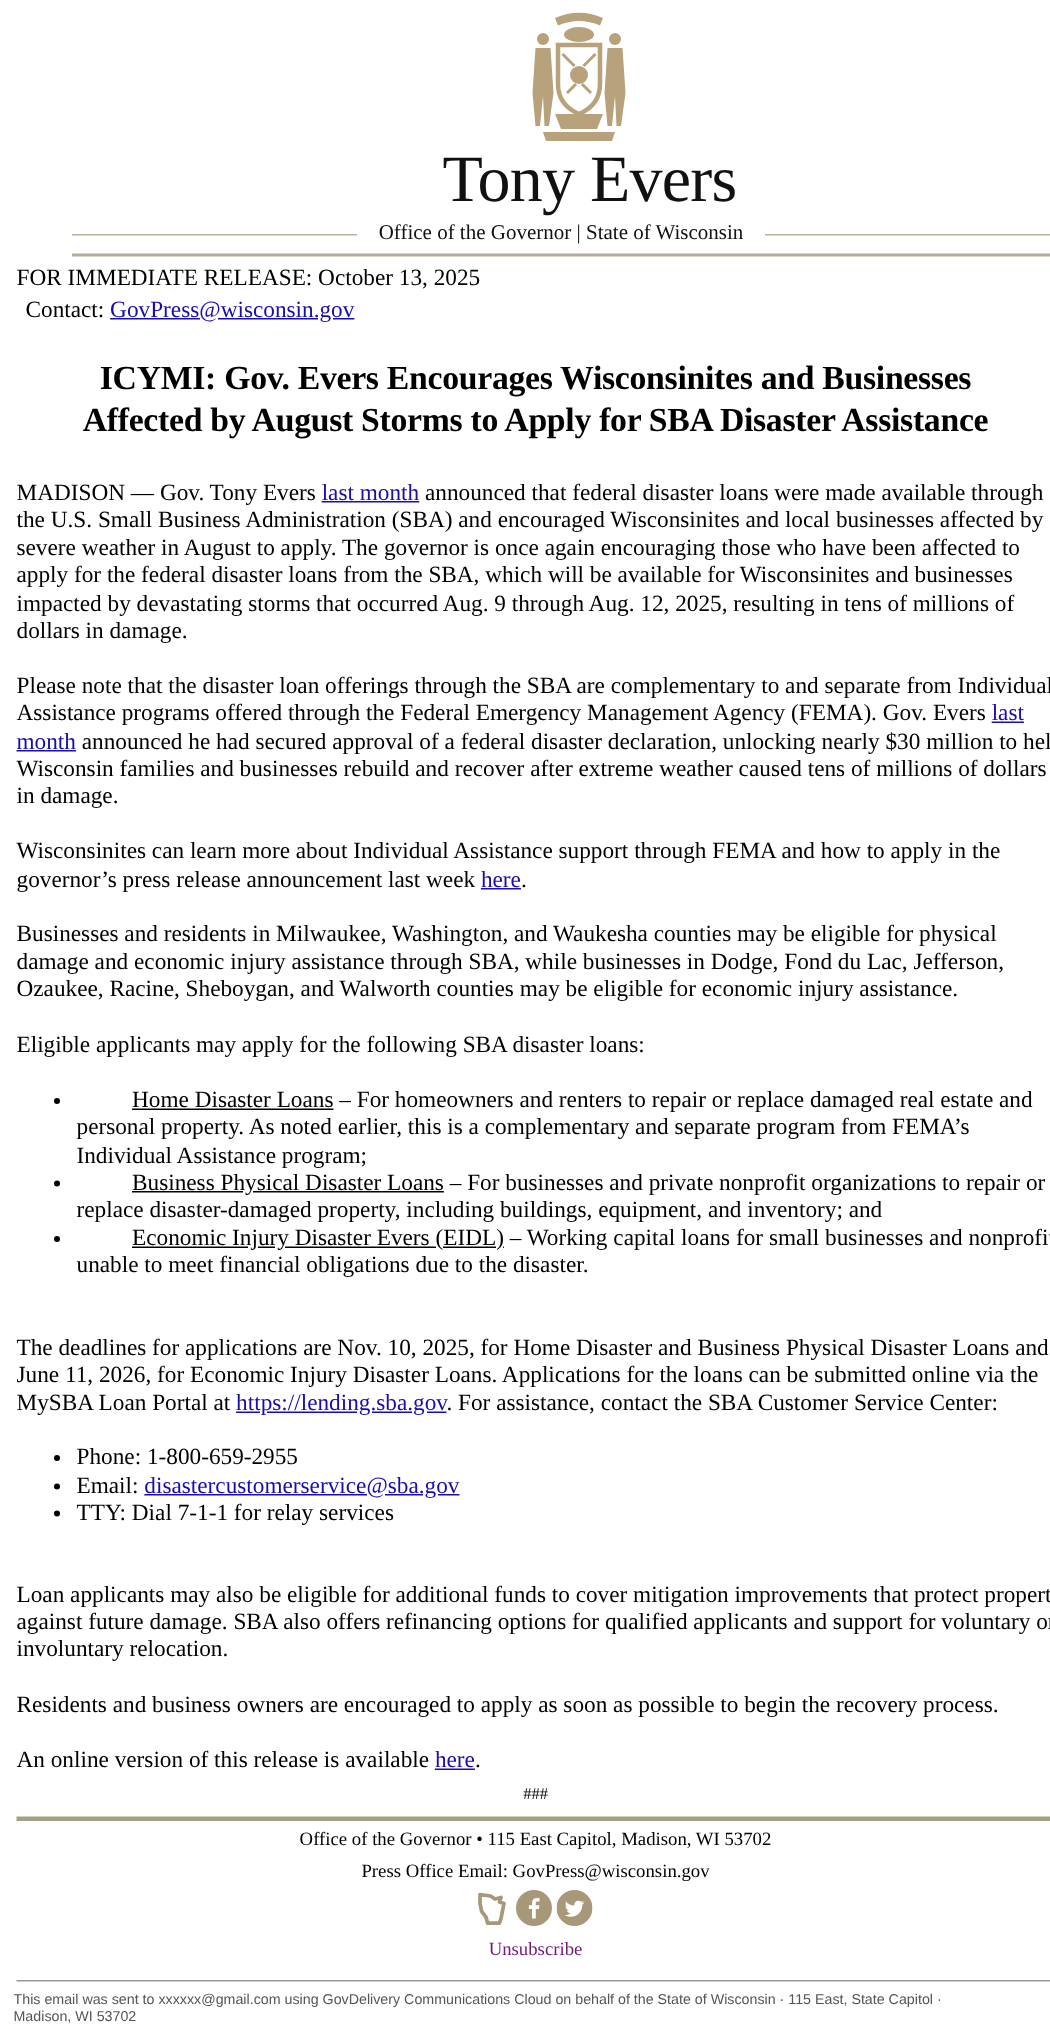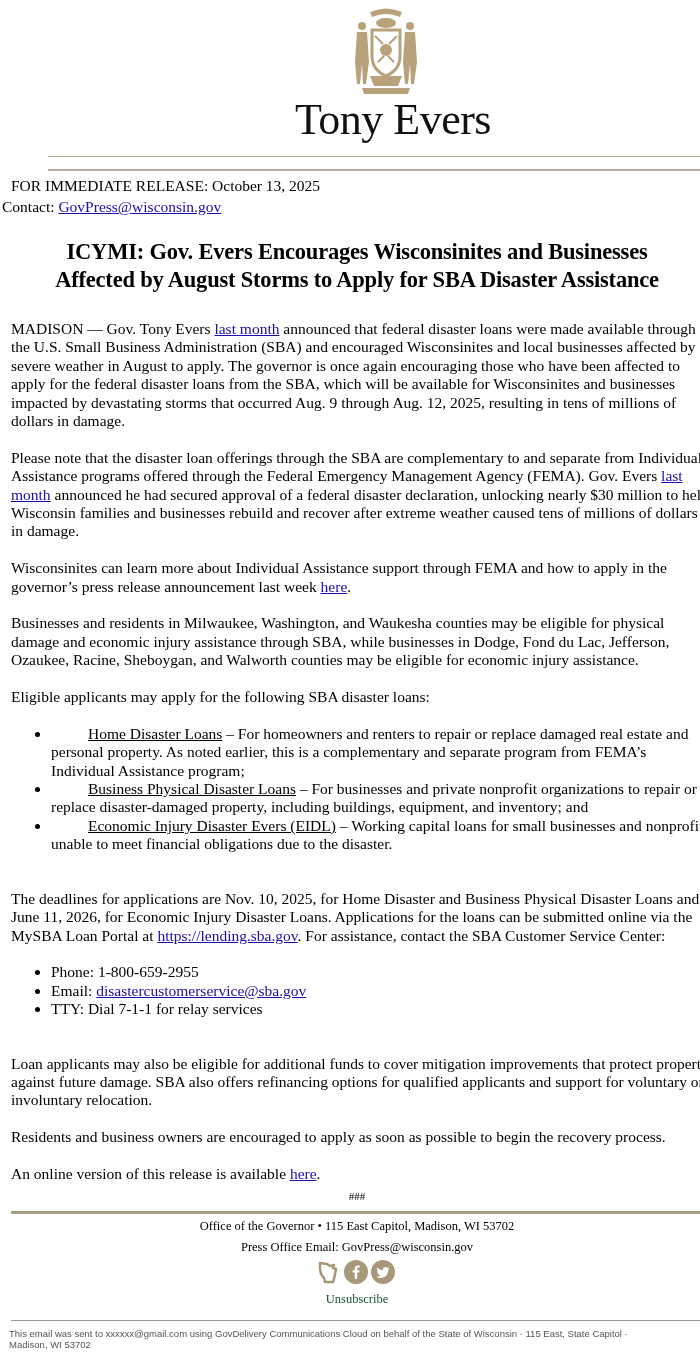--- a/index.html
+++ b/index.html
@@ -9,40 +9,40 @@
     .header { position: relative; height: 172px; margin-left: 36px; }
     .seal { position: absolute; left: 312px; top: 6px; width: 76px; height: 96px; }
     .name { position: absolute; left: 0; width: 714px; top: 96px; text-align: center; font-size: 44px; line-height: 48px; letter-spacing: -0.5px; color: #111; font-family: "Liberation Serif", "DejaVu Serif", serif; }
     .subtitle-row { position: absolute; top: 147px; left: 12px; right: 0; height: 18px; display: flex; align-items: center; }
     .rule-thin { height: 1px; background: #b9b29f; flex: 1; }
     .subtitle { padding: 0 14px; font-size: 14px; color: #111; white-space: nowrap; }
     .rule-header { position: absolute; top: 169px; left: 12px; right: 0; height: 2px; background: #b3ad9a; }
 
     .release { position: absolute; top: 176px; left: 11px; font-size: 15.5px; line-height: 20px; }
     .release b { font-weight: normal; }
-    .contact { position: absolute; top: 197px; left: 2px; font-size: 15.5px; line-height: 20px; }
+    .contact { position: absolute; top: 197px; left: 17px; font-size: 15.5px; line-height: 20px; }
 
     .headline { position: absolute; top: 238px; left: 0; width: 714px; text-align: center; font-weight: bold; font-size: 22.5px; line-height: 28px; letter-spacing: -0.2px; }
 
     .body { position: absolute; top: 320px; left: 11px; width: 700px; font-size: 15.5px; line-height: 18.4px; }
     .body p { margin: 0 0 18.4px 0; }
     .body ul { margin: 0 0 18.4px 0; padding-left: 40px; }
     .body ul.loans { margin-bottom: 36px; }
     .body ul.contact-list { margin-bottom: 36px; }
     .body li { margin: 0; }
     .u { text-decoration: underline; margin-left: 37px; }
 
     .hashes { position: absolute; top: 1190px; left: 0; width: 714px; text-align: center; font-size: 11px; }
     .rule-footer { position: absolute; top: 1211px; left: 11px; right: 0; height: 3px; background: #a79f85; }
     .footer-line1 { position: absolute; top: 1219px; left: 0; width: 714px; text-align: center; font-size: 12.5px; }
     .footer-line2 { position: absolute; top: 1240px; left: 0; width: 714px; text-align: center; font-size: 12.5px; }
     .social { position: absolute; top: 1260px; left: 317px; display: flex; gap: 3px; align-items: center; }
     .social .ic { width: 24px; height: 24px; display: inline-block; }
     .unsub { position: absolute; top: 1292px; left: 0; width: 714px; text-align: center; font-size: 12.5px; }
-    .unsub a { color: #14532d; text-decoration: none; font-family: Liberation Serif, serif; }
+    .unsub a { color: #701a75; text-decoration: none; font-family: Liberation Serif, serif; }
 
     .rule-bottom { position: absolute; top: 1320px; left: 11px; right: 0; height: 1px; background: #999; }
     .disclaimer { position: absolute; top: 1328px; left: 9px; width: 640px; font-family: "Liberation Sans", "DejaVu Sans", sans-serif; font-size: 9.5px; line-height: 11px; color: #555; }
   </style>
 </head>
 <body>
 
 <div class="header">
   <svg class="seal" viewBox="0 0 76 96">
     <g fill="#b8a27c">
@@ -55,20 +55,21 @@
       <path d="M9 26 L19 26 L21 56 L18 78 L15 78 L14 58 L12 78 L9 78 L7 56 Z"></path>
       <circle cx="62" cy="20" r="4"></circle>
       <path d="M57 26 L67 26 L69 56 L66 78 L63 78 L62 58 L60 78 L57 78 L55 56 Z"></path>
       <path d="M14 82 L62 82 L60 88 L16 88 Z"></path>
       <path d="M22 70 L54 70 L50 80 L26 80 Z"></path>
     </g>
   </svg>
   <div class="name">Tony Evers</div>
   <div class="subtitle-row">
     <div class="rule-thin"></div>
+    <div class="subtitle">Office of the Governor | State of Wisconsin</div>
     <div class="rule-thin"></div>
   </div>
   <div class="rule-header"></div>
 </div>
 
 <div class="release">
   <b>FOR IMMEDIATE RELEASE:</b>
   <span>October 13, 2025</span>
 </div>
 <div class="contact">

